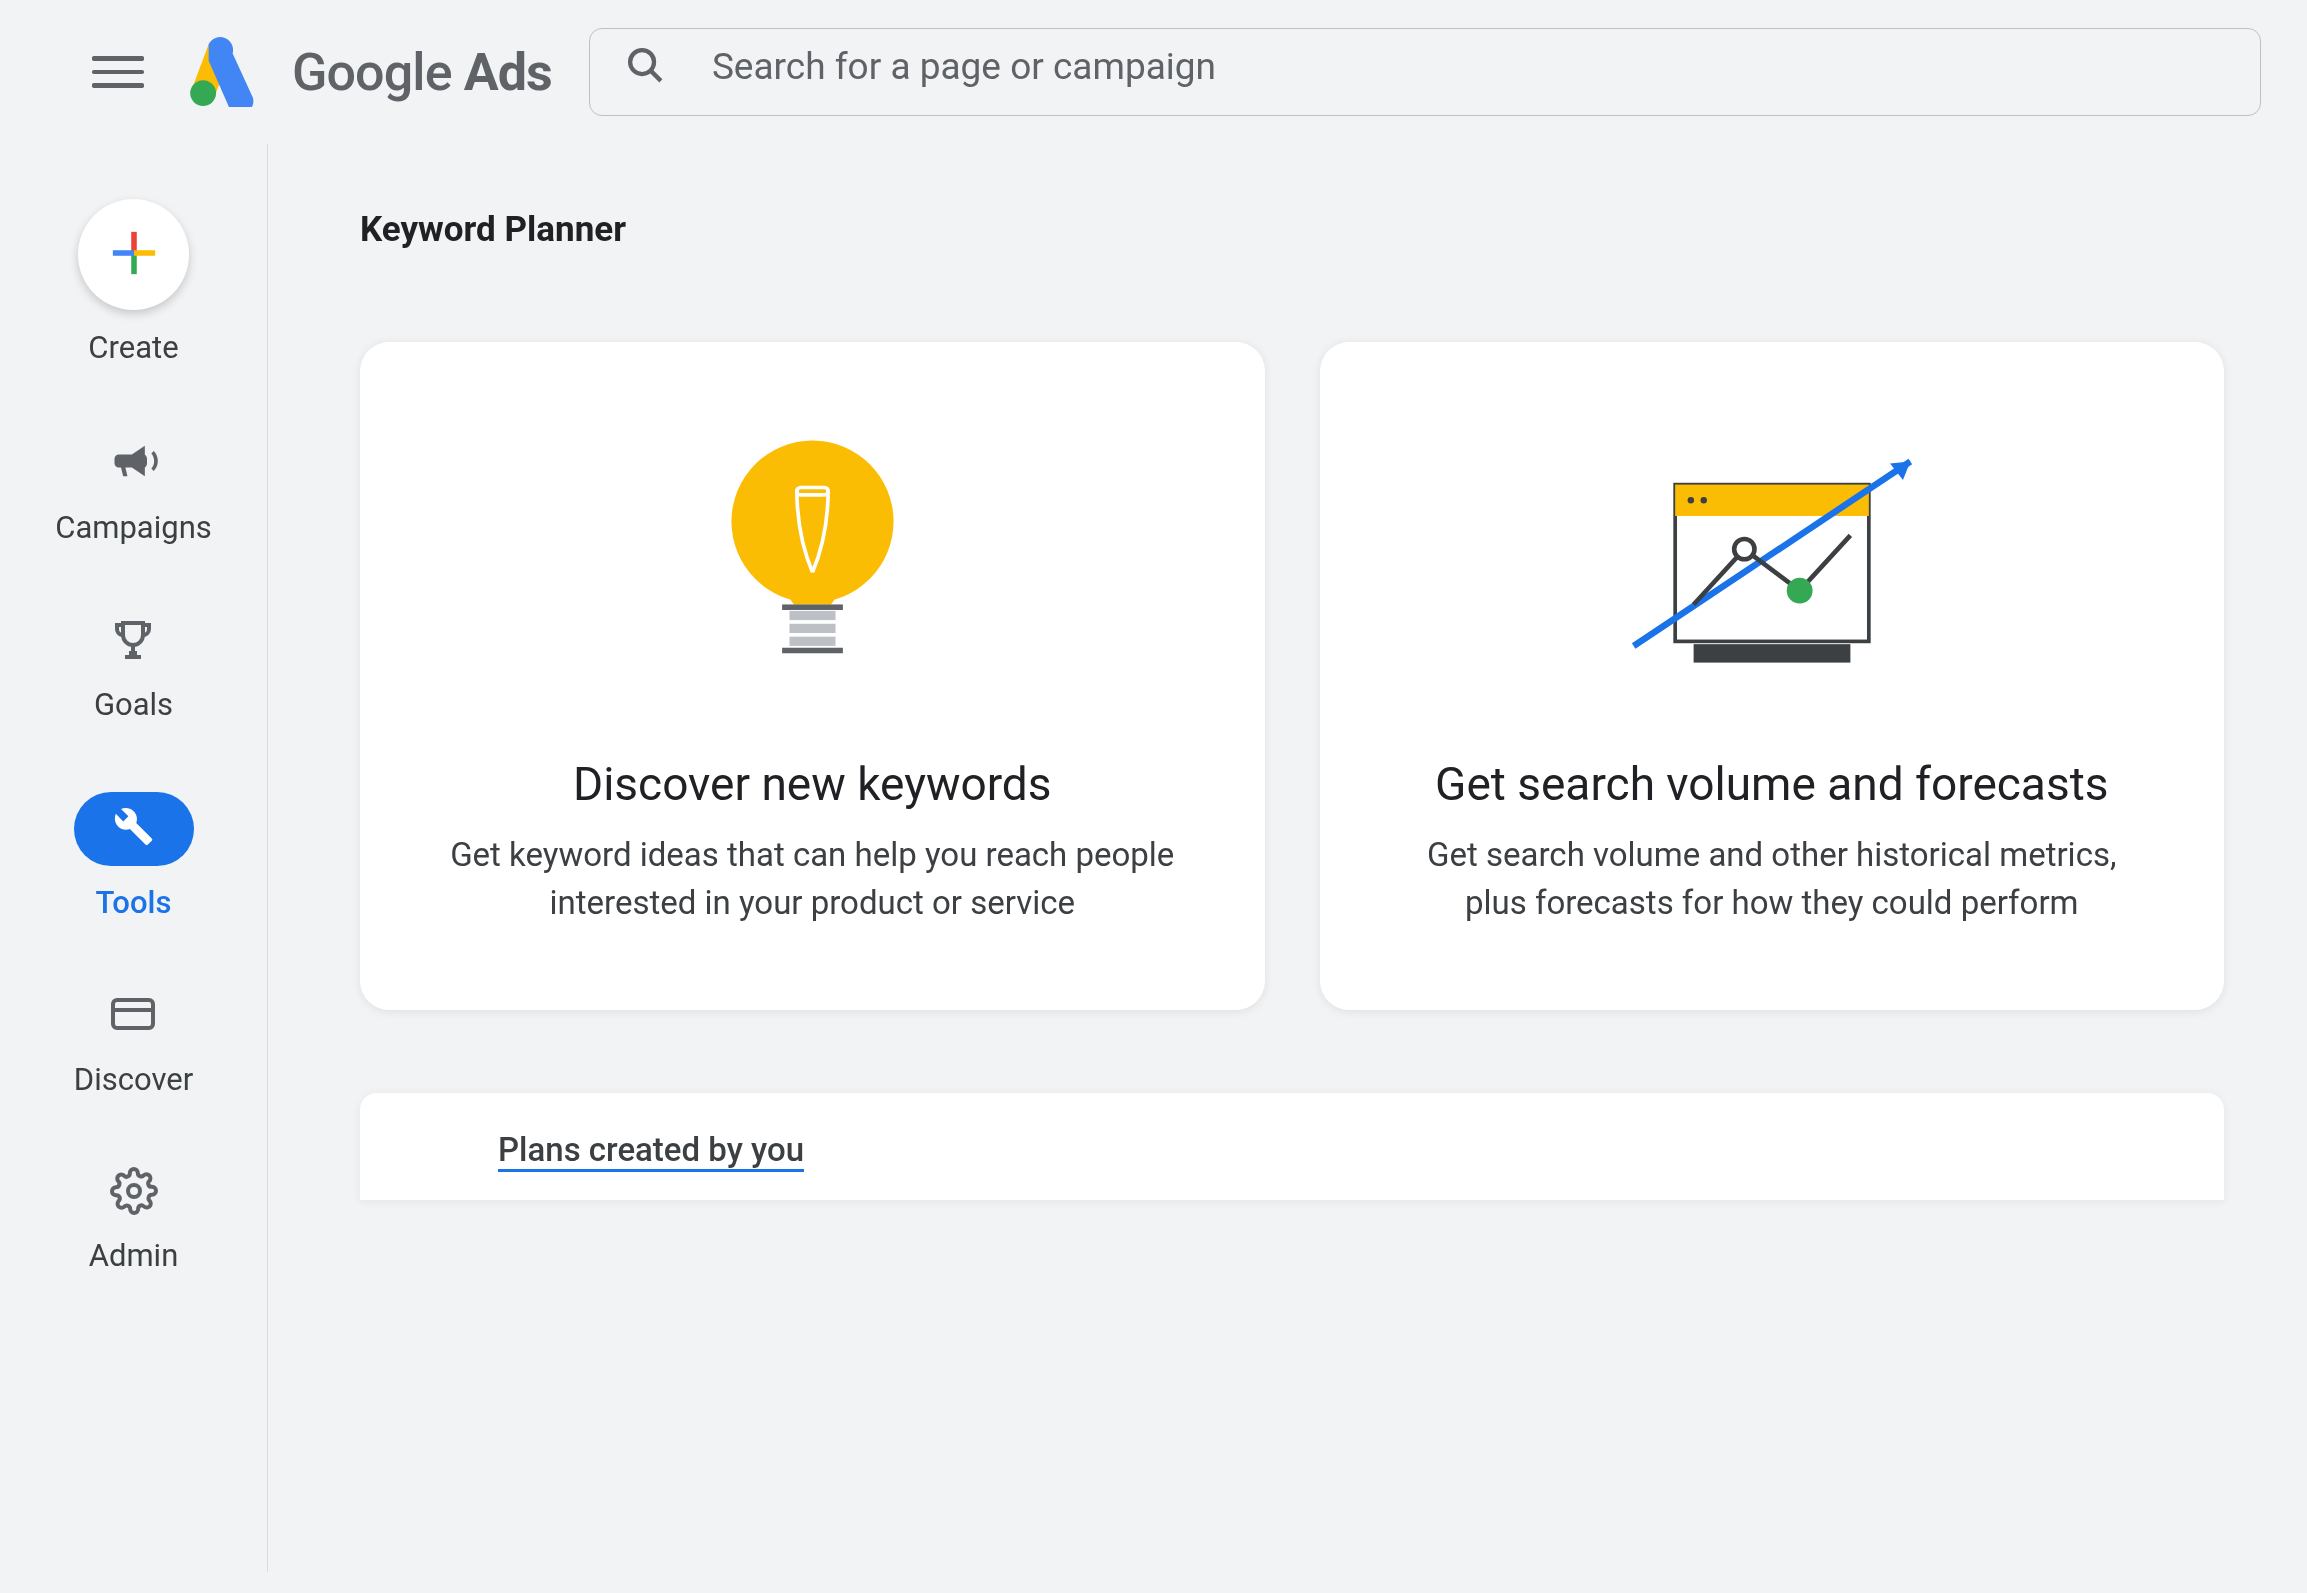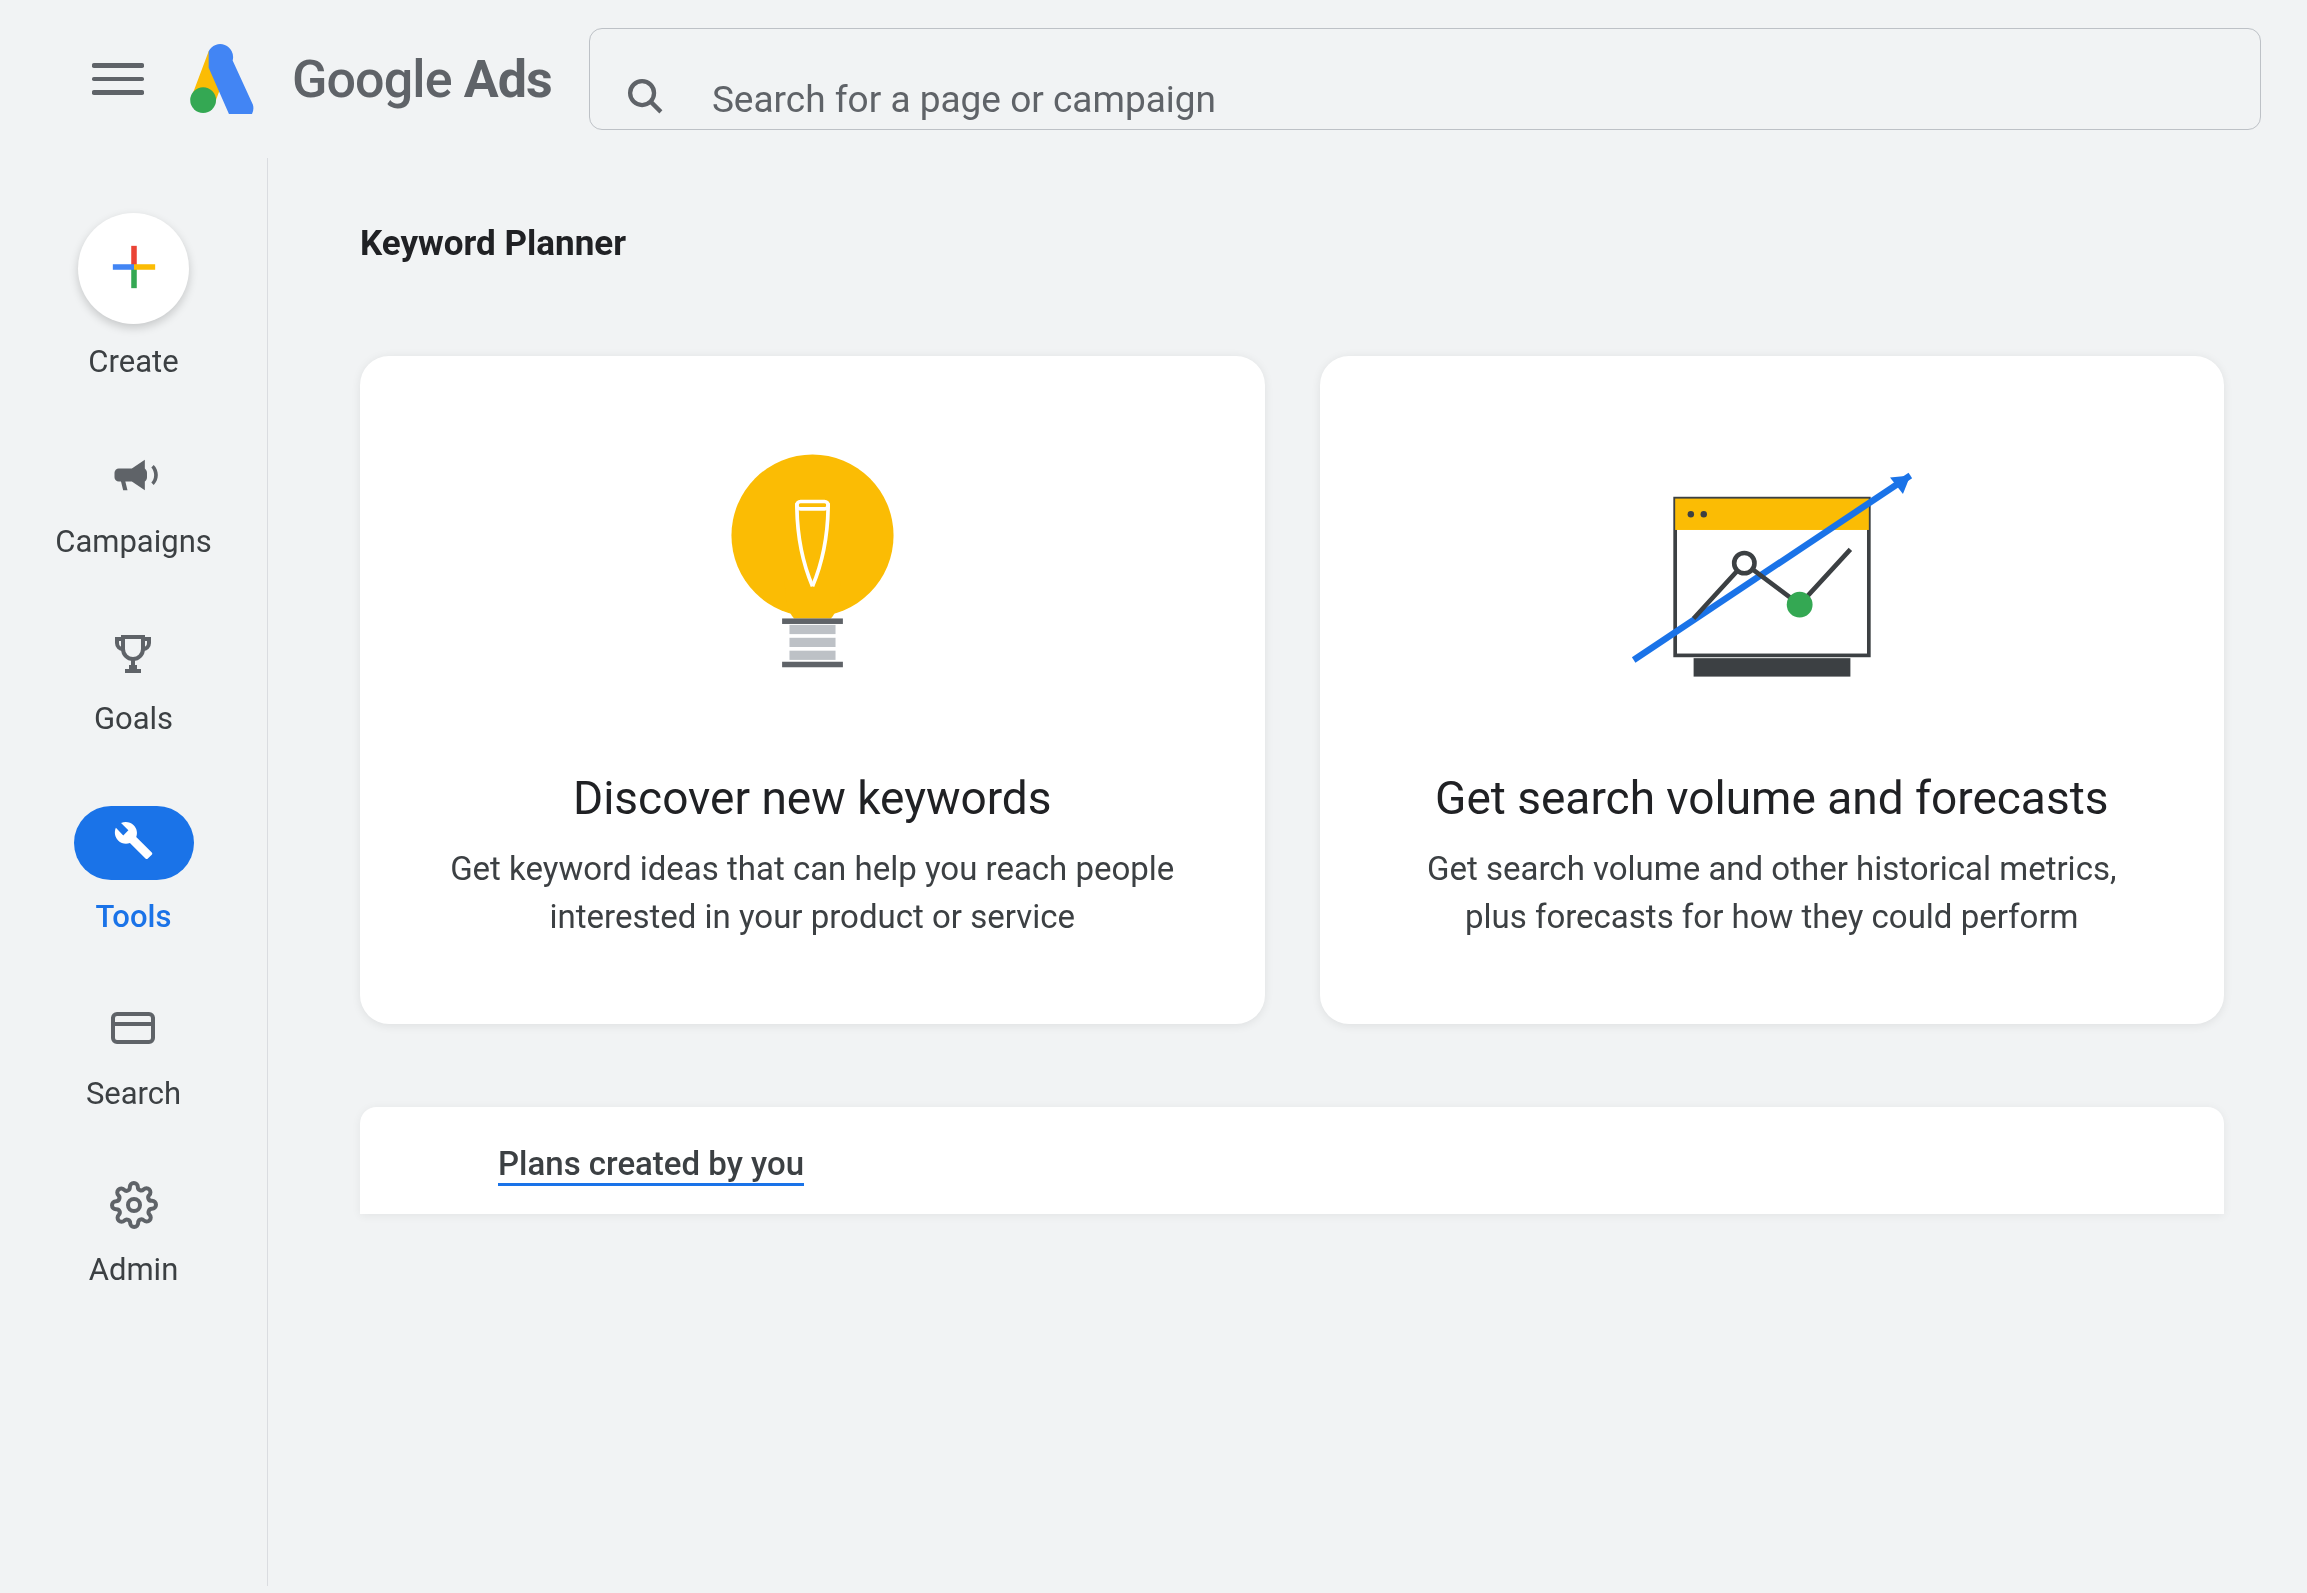--- a/index.html
+++ b/index.html
@@ -56,25 +56,25 @@
       font-weight: 500;
     }
     
     .logo-text .light {
       font-weight: 700;
     }
     
     .search-box {
       flex: 1;
       display: flex;
-      align-items: flex-end;
-      height: 102px;
+      align-items: flex-start;
+      height: 88px;
       border: 1.8px solid #bdc1c6;
       border-radius: 13px;
-      padding: 8px 35px;
+      padding: 16px 35px;
       background: transparent;
       gap: 46px;
     }
     
     .search-input {
       flex: 1;
       border: none;
       background: transparent;
       font-size: 37px;
       color: #5f6368;
@@ -318,21 +318,21 @@
 
     <div class="sidebar-item">
       <div class="sidebar-icon-wrap">
         <span>
           <svg width="48" height="48" viewBox="0 0 24 24" fill="none" stroke="#5f6368" stroke-width="2">
             <rect x="2" y="5" width="20" height="14" rx="2"></rect>
             <line x1="2" y1="10" x2="22" y2="10"></line>
           </svg>
         </span>
       </div>
-      <span class="sidebar-item-label">Search</span>
+      <span class="sidebar-item-label">Discover</span>
     </div>
 
     <div class="sidebar-item">
       <div class="sidebar-icon-wrap">
         <span>
           <svg width="48" height="48" viewBox="0 0 24 24" fill="none" stroke="#5f6368" stroke-width="2">
             <circle cx="12" cy="12" r="3"></circle>
             <path d="M19.4 15a1.65 1.65 0 0 0 .33 1.82l.06.06a2 2 0 1 1-2.83 2.83l-.06-.06a1.65 1.65 0 0 0-1.82-.33 1.65 1.65 0 0 0-1 1.51V21a2 2 0 0 1-4 0v-.09a1.65 1.65 0 0 0-1-1.51 1.65 1.65 0 0 0-1.82.33l-.06.06a2 2 0 1 1-2.83-2.83l.06-.06a1.65 1.65 0 0 0 .33-1.82 1.65 1.65 0 0 0-1.51-1H3a2 2 0 0 1 0-4h.09a1.65 1.65 0 0 0 1.51-1 1.65 1.65 0 0 0-.33-1.82l-.06-.06a2 2 0 1 1 2.83-2.83l.06.06a1.65 1.65 0 0 0 1.82.33h0a1.65 1.65 0 0 0 1-1.51V3a2 2 0 0 1 4 0v.09a1.65 1.65 0 0 0 1 1.51h0a1.65 1.65 0 0 0 1.82-.33l.06-.06a2 2 0 1 1 2.83 2.83l-.06.06a1.65 1.65 0 0 0-.33 1.82v0a1.65 1.65 0 0 0 1.51 1H21a2 2 0 0 1 0 4h-.09a1.65 1.65 0 0 0-1.51 1z"></path>
           </svg>
         </span>

